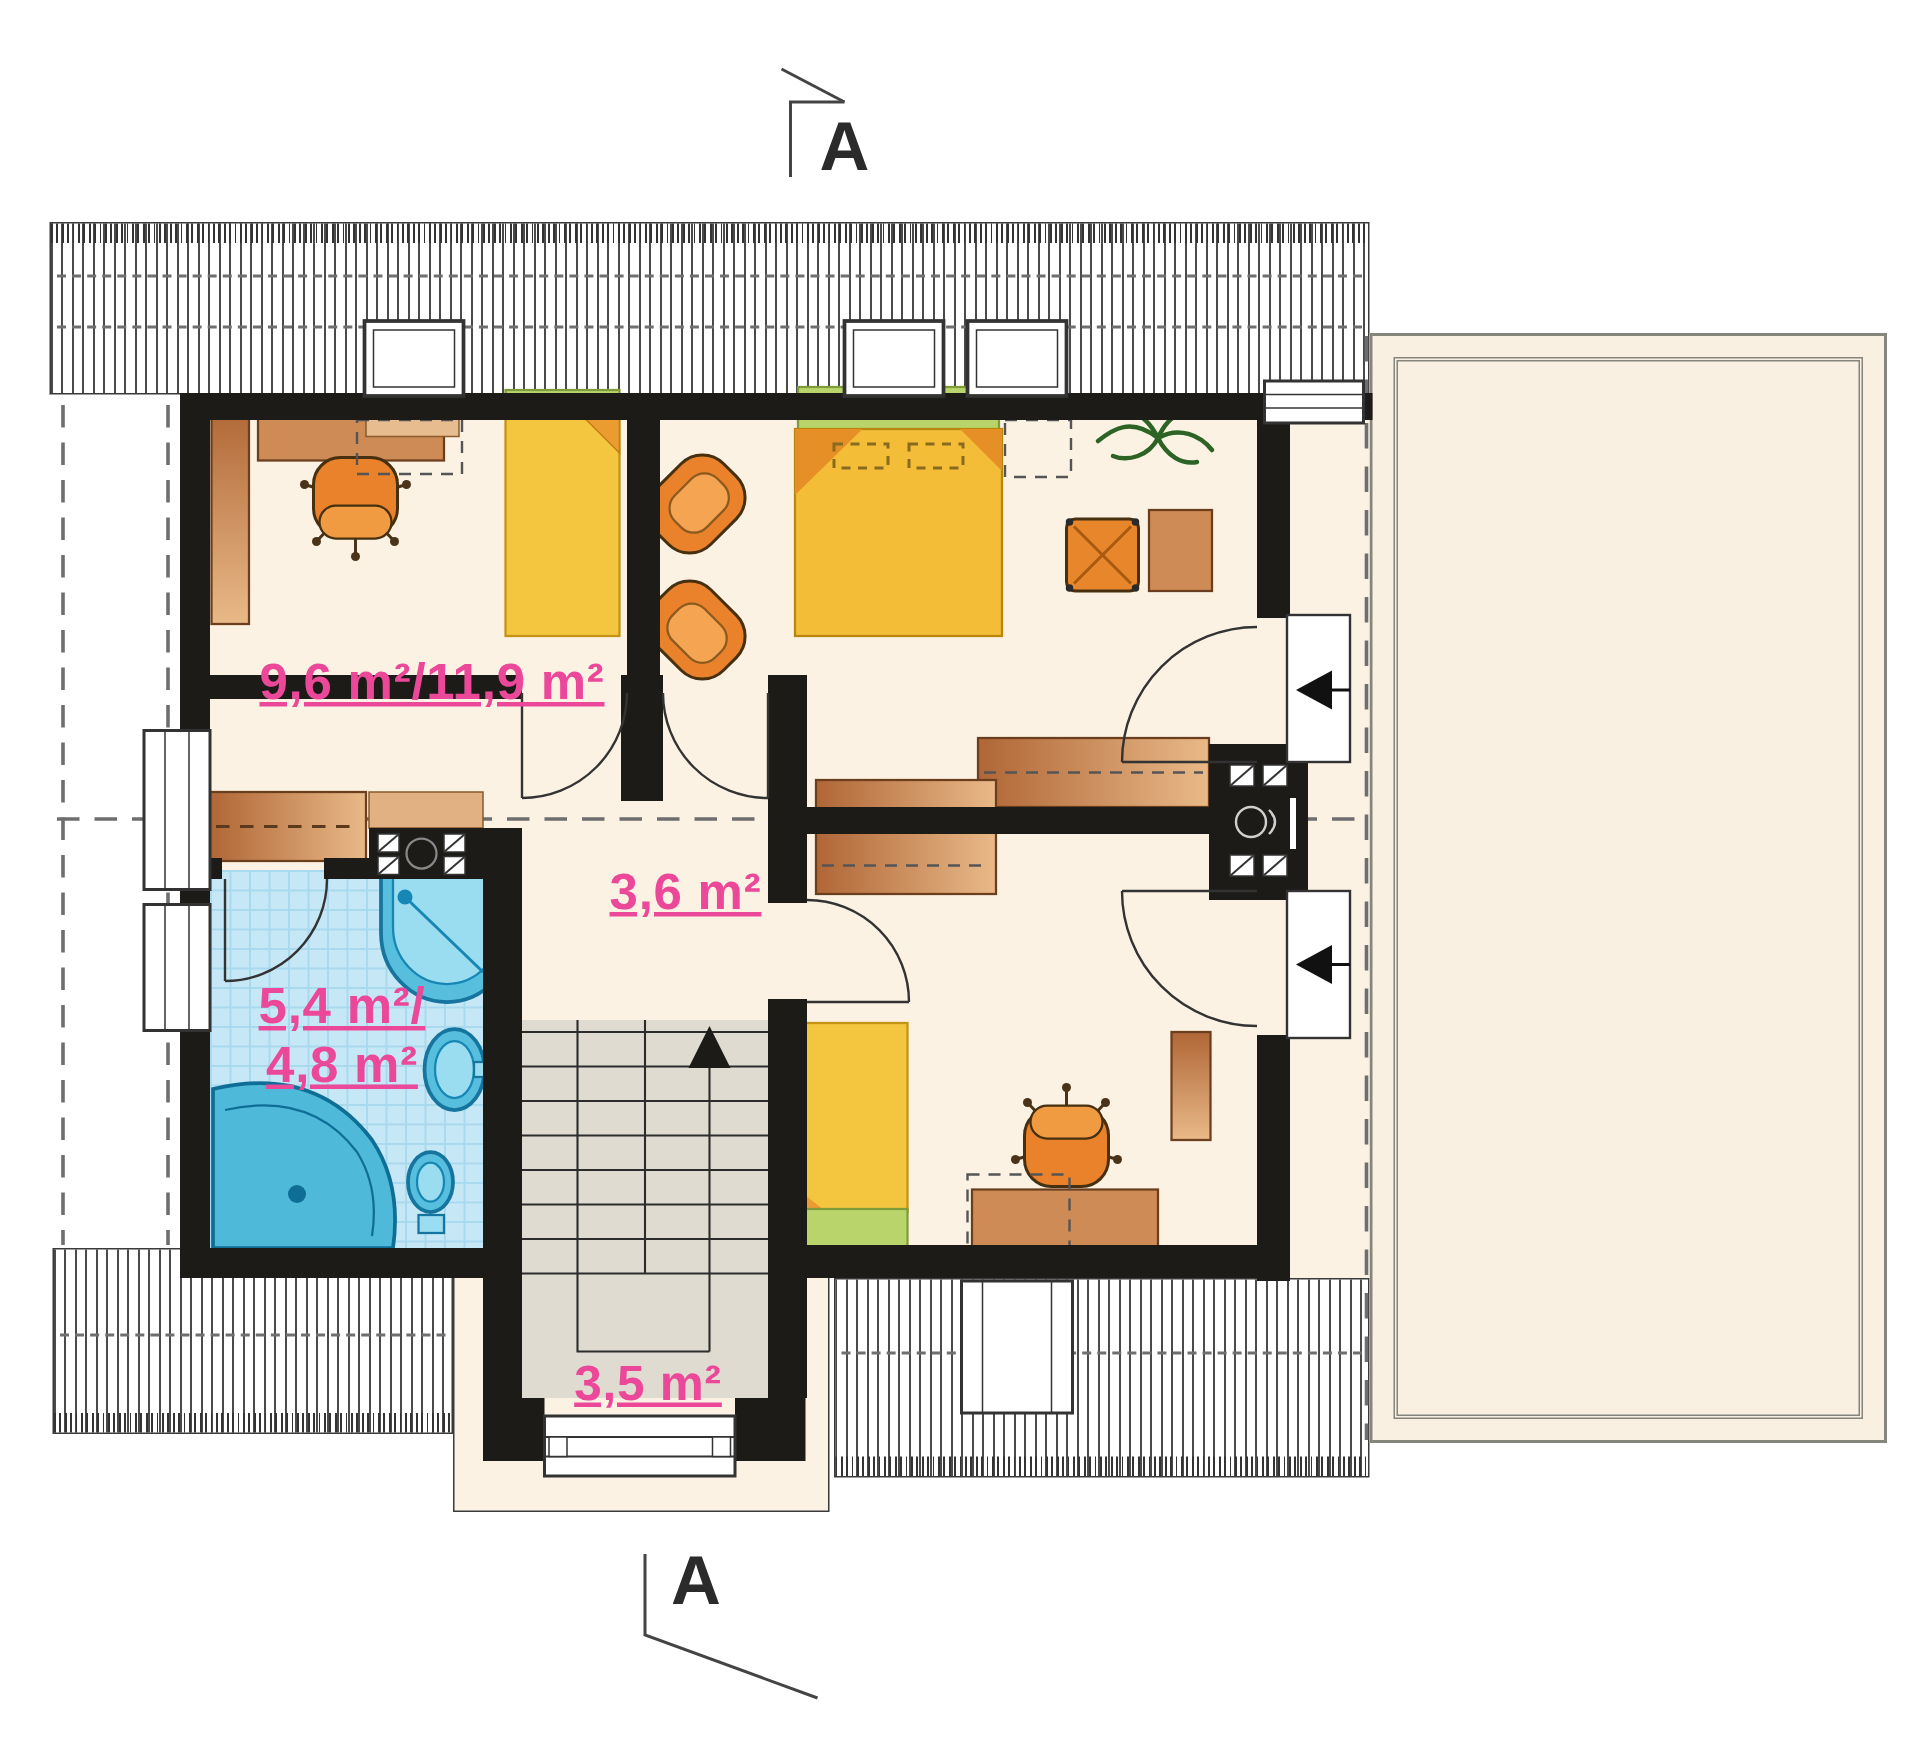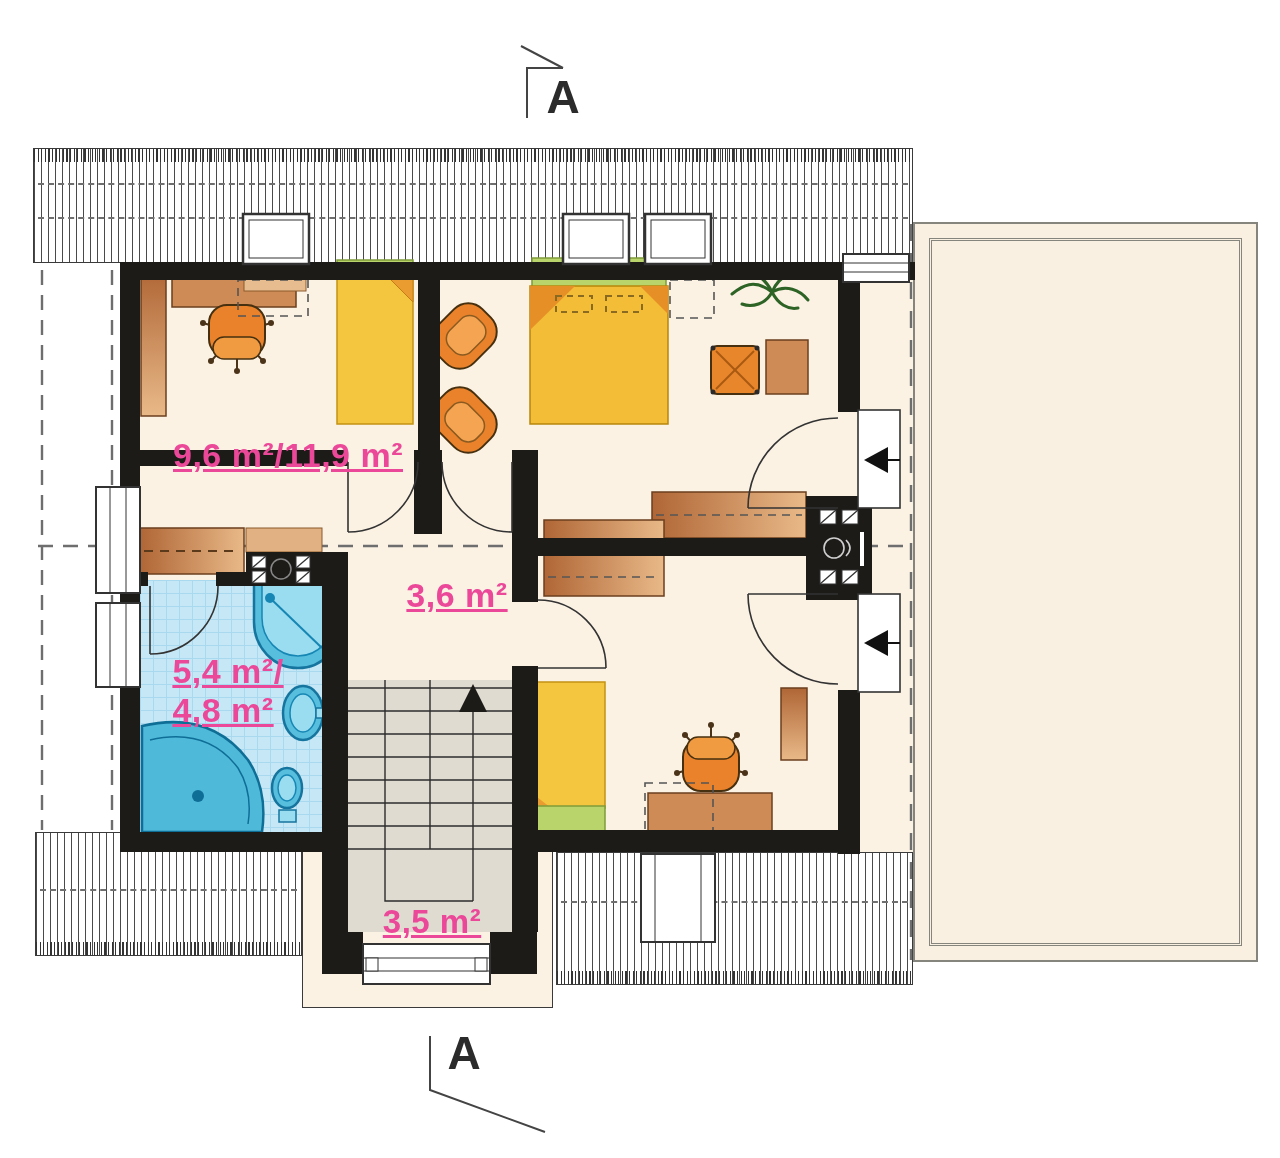--- a/index.html
+++ b/index.html
@@ -21,21 +21,21 @@
         background-size:13px 13px;}
   .floor-stairs{background:#dfdbd1;}
   .bay{background:#fbf2e4;border:1.5px solid #3a3a3a;box-sizing:border-box;}
   
   .terrace{background:#faf0e1;border:2px solid #85857d;box-sizing:border-box;}
   .terrace-inner{position:absolute;left:14px;top:14px;right:14px;bottom:14px;
         border:3px double #85857d;}
   
   .room-label{position:absolute;transform:translateX(-50%);white-space:nowrap;
         font-size:34px;font-weight:600;line-height:1.16;color:#ec4899;letter-spacing:.5px;text-decoration:underline;}
-  .room-label.two-line{}
+  .room-label.two-line{text-align:center;}
   .sec-letter{position:absolute;transform:translateX(-50%);font-size:46px;font-weight:800;color:#2b2b2b;}
 </style>
 </head>
 <body>
 
 <div id="canvas">
 
   <div class="band" style="left:33px;top:148px;width:880px;height:115px;">
     <div class="fringe" style="top:0;"></div>
     <div class="dashrow" style="top:34px;"></div>

